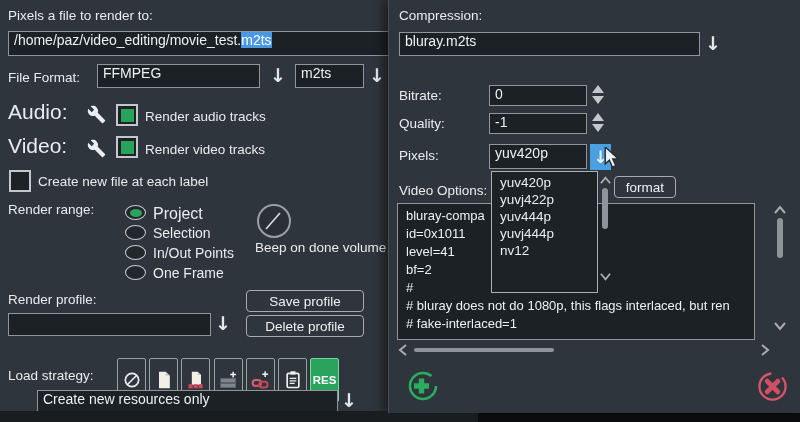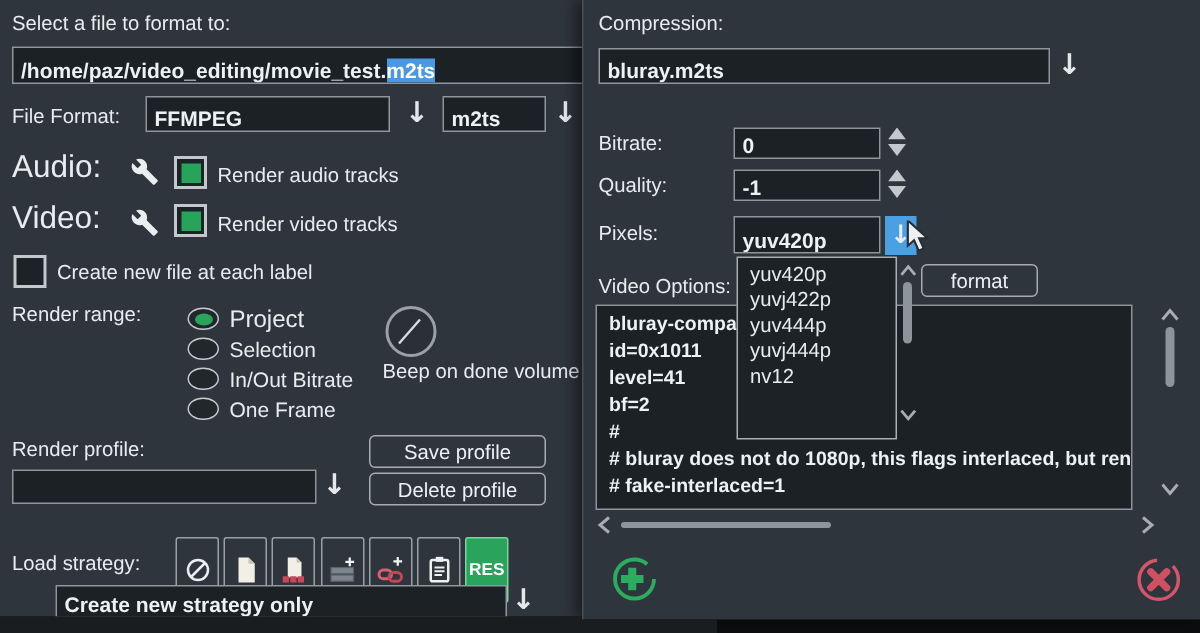--- a/index.html
+++ b/index.html
@@ -17,22 +17,22 @@
   #left-panel { left:0; top:0; width:388px; height:411px; }
   #right-panel { left:388px; top:0; width:412px; height:413px;
     border-left:1px solid #474e54; box-shadow:-5px 0 9px rgba(0,0,0,.45); }
   #bottom-strip-left { left:0; top:411px; width:388px; height:11px; background:#1a1d20; }
   #bottom-strip-mid { left:388px; top:413px; width:90px; height:9px; background:#1a1d20; }
 
   .lbl { white-space:nowrap; }
   .big { font-size:21px; }
   .tb {
     background:#1c2126; border:1px solid #8f969c; color:#eef1f3;
-    font-size:14px; display:flex; align-items:flex-end; padding:0 5px;
-    white-space:nowrap; overflow:hidden;font-weight:bold;
+    font-size:14px; display:flex; align-items:flex-start; padding:0 5px;
+    white-space:nowrap; overflow:hidden;
   }
   .sel { background:#4a97e2; color:#fff; }
   .btn {
     background:transparent; border:1px solid #a6acb1; border-radius:4px;
     color:#eef1f3; display:flex; align-items:center; justify-content:center;
     font-size:13.5px; white-space:nowrap;
   }
   .dn-arrow { font-family:"DejaVu Sans", sans-serif; font-weight:bold;
     font-size:19px; color:#e4e8ea; line-height:22px; }
   .checkbox { width:22px; height:22px; border:2px solid #c3c8cc; background:#1d2227; }
@@ -52,21 +52,21 @@
   .optline { height:18px; line-height:18px; font-size:13px; white-space:nowrap; }
   .thumb-v { width:6px; background:#8d949a; border-radius:3px; }
   .thumb-h { height:4px; background:#8d949a; border-radius:2px; }
   svg { display:block; }
 </style>
 </head>
 <body>
 
 <div id="left-panel" class="panel">
 
-  <div class="abs lbl" style="left:8px;top:8px;">Select a file to format to:</div>
+  <div class="abs lbl" style="left:8px;top:8px;">Pixels a file to render to:</div>
 
   <div class="abs tb" style="left:8px;top:31px;width:395px;height:25px;">
     <span>/home/paz/video_editing/movie_test.</span>
       <span class="sel">m2ts</span>
   </div>
 
   <div class="abs lbl" style="left:8px;top:70px;">File Format:</div>
   <div class="abs tb" style="left:97px;top:64px;width:163px;height:24px;">FFMPEG</div>
   <div class="abs dn-arrow" style="left:270px;top:64px;">↓</div>
   <div class="abs tb" style="left:295px;top:64px;width:69px;height:24px;">m2ts</div>
@@ -98,21 +98,21 @@
   <div class="abs lbl" style="left:38px;top:174px;">Create new file at each label</div>
 
   <div class="abs lbl" style="left:8px;top:202px;">Render range:</div>
   <div class="abs radio" style="left:125px;top:205px;">
     <div class="dot"></div>
     </div>
   <div class="abs lbl" style="left:153px;top:205px;font-size:16px;">Project</div>
   <div class="abs radio" style="left:125px;top:225px;"></div>
   <div class="abs lbl" style="left:153px;top:225px;font-size:14px;">Selection</div>
   <div class="abs radio" style="left:125px;top:245px;"></div>
-  <div class="abs lbl" style="left:153px;top:245px;font-size:14px;">In/Out Bitrate</div>
+  <div class="abs lbl" style="left:153px;top:245px;font-size:14px;">In/Out Points</div>
   <div class="abs radio" style="left:125px;top:265px;"></div>
   <div class="abs lbl" style="left:153px;top:265px;font-size:14px;">One Frame</div>
 
   <div class="abs" style="left:256px;top:203px;">
     <svg width="36" height="36" viewBox="0 0 36 36">
       <circle cx="18" cy="18" r="16" fill="#2b3036" stroke="#99a1a6" stroke-width="2"></circle>
       <line x1="24" y1="10" x2="10" y2="26" stroke="#d8dcde" stroke-width="1.6"></line>
     </svg>
   </div>
   <div class="abs lbl" style="left:255px;top:240px;width:140px;overflow:hidden;">Beep on done volume</div>
@@ -162,21 +162,21 @@
   </div>
   <div class="abs strat-btn" style="left:278px;top:358px;">
     <svg width="20" height="20" viewBox="0 0 24 24">
       <rect x="5" y="4" width="14" height="17" rx="1.5" fill="none" stroke="#eef1f3" stroke-width="2"></rect>
       <rect x="9" y="1.5" width="6" height="4" fill="#eef1f3"></rect>
       <path d="M8 10h8M8 13h8M8 16h6" stroke="#eef1f3" stroke-width="1.5"></path>
     </svg>
   </div>
   <div class="abs strat-btn res" style="left:310px;top:358px;">RES</div>
 
-  <div class="abs tb" style="left:37px;top:390px;width:301px;height:22px;">Create new strategy only</div>
+  <div class="abs tb" style="left:37px;top:390px;width:301px;height:22px;">Create new resources only</div>
   <div class="abs dn-arrow" style="left:341px;top:389px;">↓</div>
 </div>
 
 <div id="right-panel" class="panel">
 
   <div class="abs lbl" style="left:10px;top:8px;">Compression:</div>
   <div class="abs tb" style="left:10px;top:32px;width:301px;height:24px;">bluray.m2ts</div>
   <div class="abs dn-arrow" style="left:316px;top:32px;">↓</div>
 
   <div class="abs lbl" style="left:10px;top:88px;">Bitrate:</div>
@@ -202,21 +202,21 @@
   </div>
 
   <div class="abs lbl" style="left:10px;top:148px;">Pixels:</div>
   <div class="abs tb" style="left:100px;top:144px;width:98px;height:25px;">yuv420p</div>
   <div class="abs" style="left:201px;top:144px;width:21px;height:26px;background:#4aa0e0;
        display:flex;align-items:center;justify-content:center;">
     <span class="dn-arrow" style="color:#e6edf2;font-size:17px;">↓</span>
   </div>
 
   <div class="abs lbl" style="left:10px;top:183px;">Video Options:</div>
-  <div class="abs btn" style="left:225px;top:176px;width:78px;height:22px;">format</div>
+  <div class="abs btn" style="left:225px;top:176px;width:62px;height:22px;">format</div>
 
   <div class="abs tb" style="left:8px;top:203px;width:358px;height:137px;display:block;padding:3px 8px;">
     <div class="optline">bluray-compa</div>
     <div class="optline">id=0x1011</div>
     <div class="optline">level=41</div>
     <div class="optline">bf=2</div>
     <div class="optline">#</div>
     <div class="optline"># bluray does not do 1080p, this flags interlaced, but ren</div>
     <div class="optline"># fake-interlaced=1</div>
   </div>

